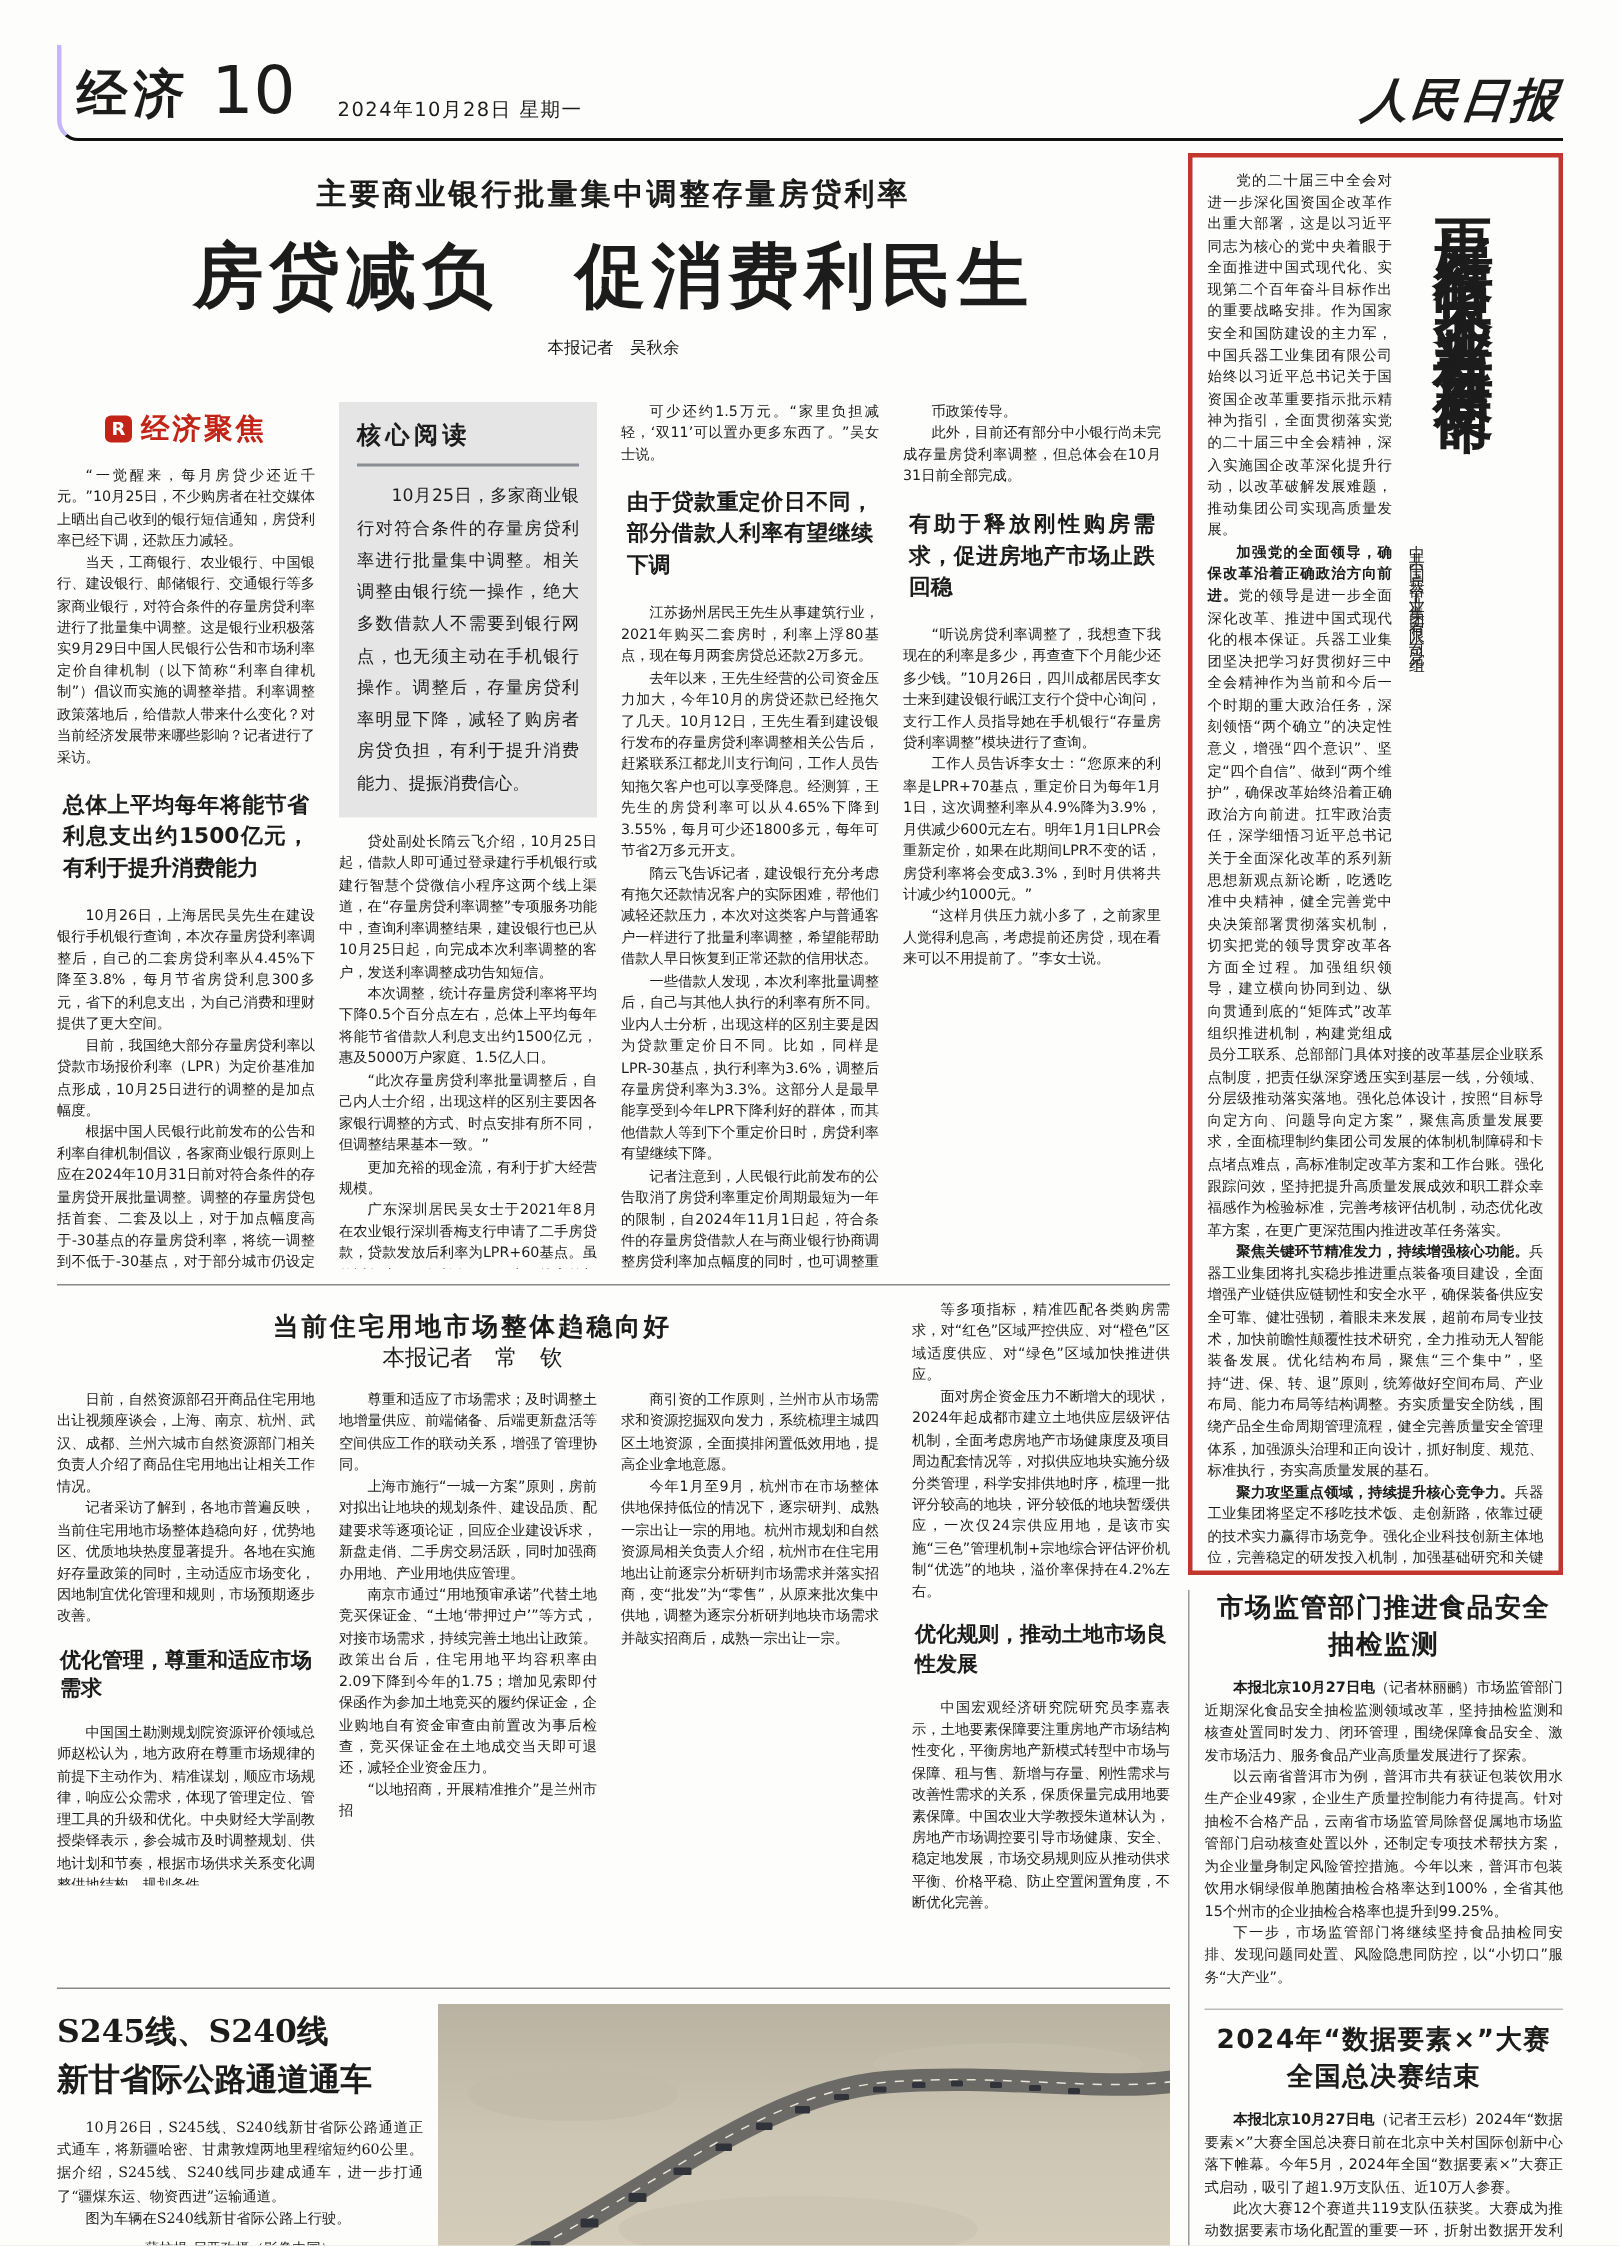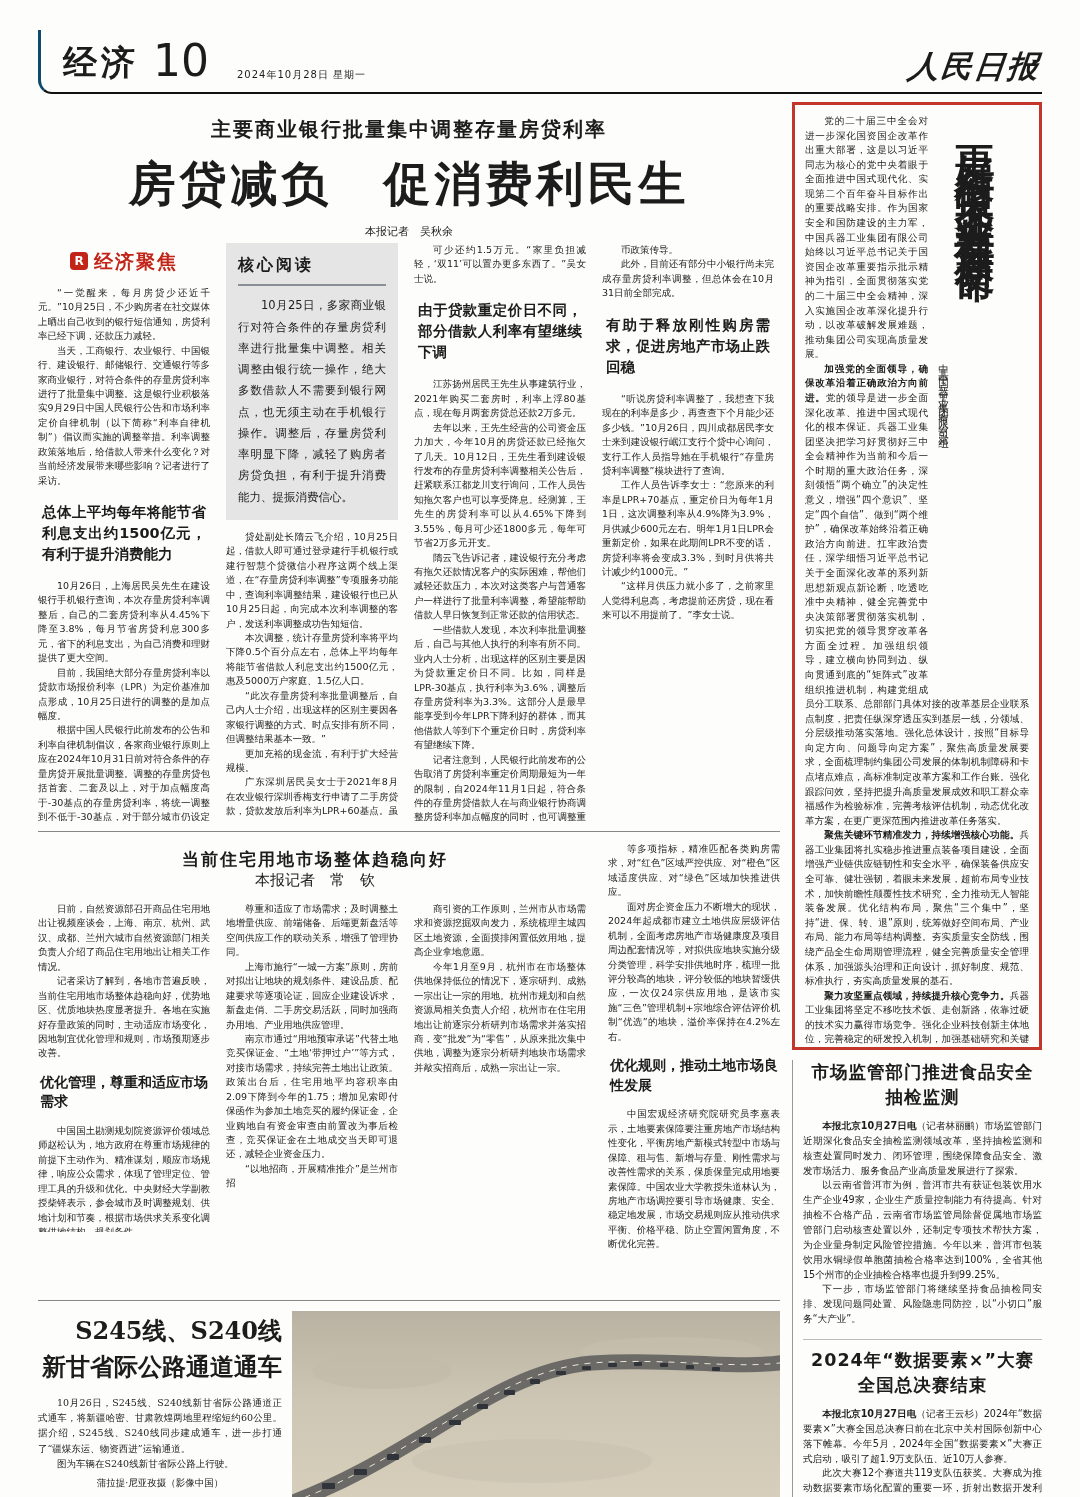--- a/index.html
+++ b/index.html
@@ -1,36 +1,36 @@
 <!DOCTYPE html>
 <html><head>
 <meta charset="utf-8">
 <style>
   html,body{margin:0;padding:0;background:#e8e8e4;}
   .sheet{position:relative;width:1080px;height:1497px;background:#fdfdfb;margin:0 auto;
          font-family:"DejaVu Sans","Liberation Sans",sans-serif;color:#1c1c1c;overflow:hidden;}
   .inner{position:absolute;left:38px;top:30px;width:1004px;}
 
   
-  .phead{position:relative;height:56px;border-bottom:2px solid #111;border-left:3px solid #0c4a6e;
-         border-bottom-left-radius:14px;display:flex;align-items:flex-end;padding:0 4px 6px 22px;}
+  .phead{position:relative;height:56px;border-bottom:2px solid #111;border-left:3px solid #c4b5fd;
+         border-bottom-left-radius:14px;display:flex;align-items:flex-end;padding:0 4px 6px 10px;}
   .phead .sec{font-size:34px;font-weight:bold;letter-spacing:4px;}
   .phead .num{font-size:44px;font-weight:normal;margin-left:14px;margin-top:25px;}
-  .phead .date{font-size:10px;margin-left:28px;margin-bottom:4px;letter-spacing:1px;}
+  .phead .date{font-size:13px;margin-left:28px;margin-bottom:4px;letter-spacing:1px;}
   .phead .logo{position:absolute;right:2px;bottom:4px;font-family:"DejaVu Serif","Liberation Serif",serif;
                font-size:31px;font-weight:bold;font-style:italic;transform:skewX(-6deg);letter-spacing:2px;}
 
   .content{display:flex;gap:12px;margin-top:8px;}
   .leftzone{width:742px;}
   .rightzone{width:250px;}
 
   
   .m-kicker{text-align:center;font-size:20px;font-weight:bold;letter-spacing:2px;margin-top:14px;}
   .m-head{text-align:center;font-size:47px;font-weight:900;letter-spacing:4px;margin:10px 0 8px;}
-  .m-byline{text-align:center;font-size:11px;font-family:"DejaVu Serif","Liberation Serif",serif;margin-bottom:4px;}
+  .m-byline{text-align:center;font-size:11px;font-family:"DejaVu Serif","Liberation Serif",serif;margin-bottom:29px;}
   .cols{display:flex;gap:16px;height:578px;overflow:hidden;}
   .col{width:172px;flex:0 0 172px;font-size:9.5px;line-height:1.52;text-align:justify;overflow:hidden;}
   .para{margin:0;text-indent:2em;}
   .para b{font-weight:bold;}
   .focus{display:flex;align-items:center;justify-content:center;gap:6px;margin:4px 0 10px;}
   .focus .fic{width:18px;height:18px;background:#c22418;color:#fff;border-radius:4px;font-size:12px;
               font-weight:bold;display:flex;align-items:center;justify-content:center;}
   .focus .ftx{color:#c22418;font-size:19px;font-weight:bold;letter-spacing:2px;}
   .colsub{font-size:14.5px;font-weight:bold;line-height:1.45;margin:14px 4px;text-indent:0;}
   .corebox{background:#e5e5e5;padding:10px 12px 12px;margin-bottom:10px;}
@@ -45,22 +45,22 @@
   .land-main{width:554px;flex:0 0 554px;}
   .l-kicker{text-align:center;font-size:17px;font-weight:bold;letter-spacing:2px;margin-top:6px;}
   .l-head{text-align:center;font-size:34px;font-weight:900;letter-spacing:1px;margin:8px 0 6px;}
   .l-byline{text-align:center;font-size:15px;font-family:"DejaVu Serif","Liberation Serif",serif;margin-bottom:12px;}
   .land-cols{display:flex;gap:16px;height:330px;overflow:hidden;}
   .lsub{font-size:14px;font-weight:bold;line-height:1.4;margin:12px 2px;text-indent:0;}
 
   
   .bottom{display:flex;gap:10px;height:200px;overflow:hidden;margin-top:4px;}
   .road-txt{width:244px;flex:0 0 244px;}
-  .r-head{font-family:"DejaVu Serif","Liberation Serif",serif;font-weight:bold;font-size:24px;
-          text-align:right;line-height:1.5;margin:2px 0 10px;}
+  .r-head{font-family:"DejaVu Serif","Liberation Serif",serif;font-weight:bold;font-size:21px;
+          text-align:left;line-height:1.5;margin:2px 0 10px;}
   .road-body{font-size:9.5px;line-height:1.6;text-align:justify;font-family:"DejaVu Serif","Liberation Serif",serif;}
   .r-credit{text-align:center;font-size:9.5px;margin-top:6px;font-family:"DejaVu Serif","Liberation Serif",serif;}
   .photo{flex:1;position:relative;overflow:hidden;background:#c9c2b2;}
 
   
   .redbox{border:3.5px solid #c3362b;height:948px;padding:9px 10px;box-sizing:border-box;overflow:hidden;}
   .rb-float{float:right;width:92px;height:562px;margin-left:9px;margin-bottom:8px;display:flex;}
   .rb-attr{writing-mode:vertical-rl;text-orientation:upright;font-size:10.5px;letter-spacing:5px;
            align-self:center;margin-right:4px;color:#222;}
   .rb-head{writing-mode:vertical-rl;text-orientation:upright;font-size:40px;font-weight:900;

